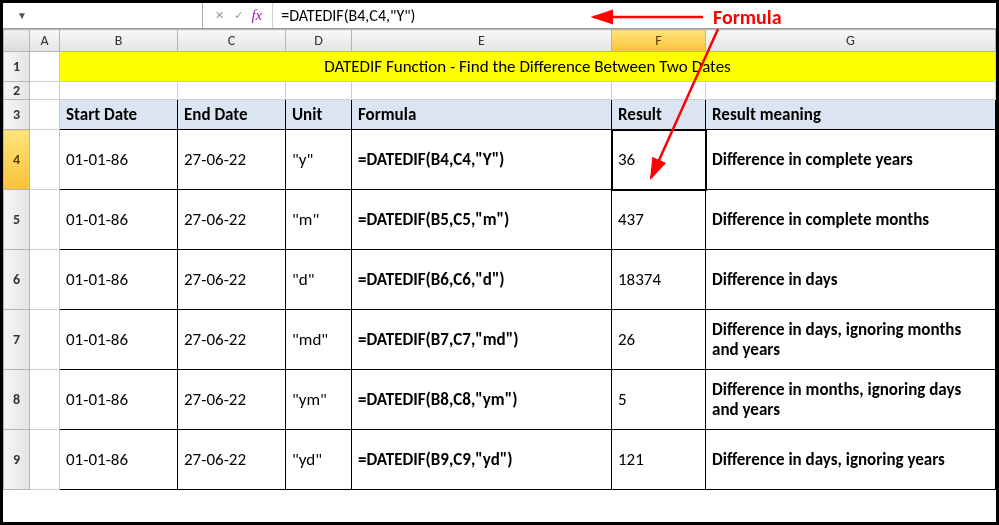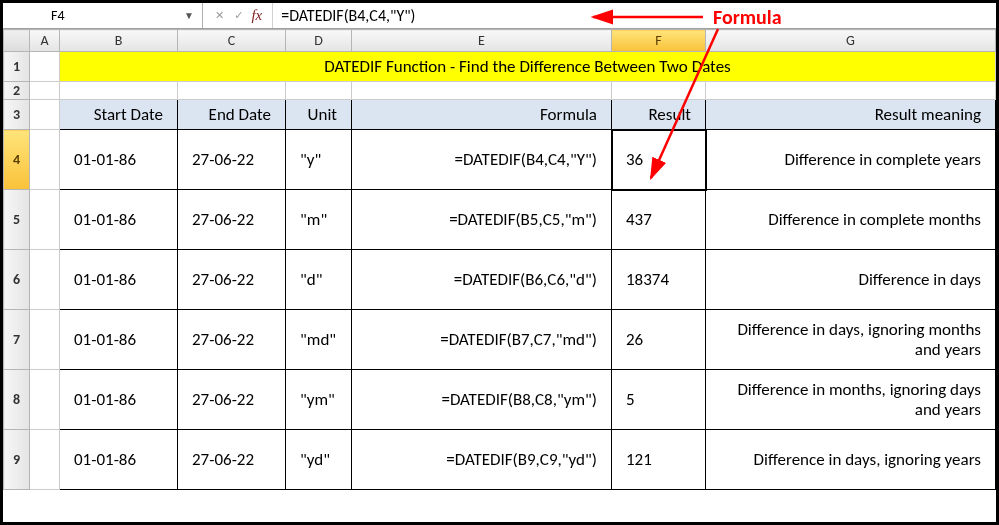--- a/index.html
+++ b/index.html
@@ -48,21 +48,21 @@
   }
   .fx-btn {
     font-size: 11px;
     color: #999;
     padding: 0 2px;
   }
   .fx-label {
     font-style: italic;
     font-family: "Times New Roman", serif;
     font-size: 15px;
-    color: #7f1d1d;
+    color: #a21caf;
   }
   .formula-input {
     flex: 1;
     display: flex;
     align-items: center;
     padding-left: 8px;
     font-size: 16px;
   }
 
   
@@ -104,21 +104,21 @@
   .rowhdr.sel, .colhdr th.sel {
     background: linear-gradient(#ffe47a, #f9c23a);
     color: #5a3e00;
   }
 
   
   td.cell {
     border: 1px solid #ccc;
     background: #fff;
     font-size: 17px;
-    padding: 0 14px;
+    padding: 0 6px;
     vertical-align: middle;
   }
 
   
   .titlecell {
     background: #ffff00 !important;
     text-align: center;
     font-size: 22px;
     font-weight: normal;
     border: 1px solid #ccc;
@@ -131,21 +131,21 @@
     font-size: 18px;
     padding: 4px 6px;
   }
 
   
   .bordered {
     border: 1px solid #000 !important;
   }
 
   .center { }
-  .left { text-align: right; }
+  .left { text-align: left; font-weight: bold; }
 
   
   .col-corner { width: 26px; }
   .col-A { width: 30px; }
   .col-B { width: 118px; }
   .col-C { width: 108px; }
   .col-D { width: 66px; }
   .col-E { width: 260px; }
   .col-F { width: 94px; }
   .col-G { width: 290px; }
@@ -182,21 +182,20 @@
     left: 0;
     pointer-events: none;
     z-index: 40;
   }
 </style>
 </head>
 <body>
 
 <div class="topbar">
   <div class="namebox-wrap">
-    <span class="namebox">F4</span>
     <span class="namebox-arrow">▼</span>
   </div>
   <div class="fx-area">
     <span class="fx-btn">✕</span>
     <span class="fx-btn">✓</span>
     <span class="fx-label">fx</span>
   </div>
   <div class="formula-input">
     <span>=DATEDIF(B4,C4,"Y")</span>
   </div>

